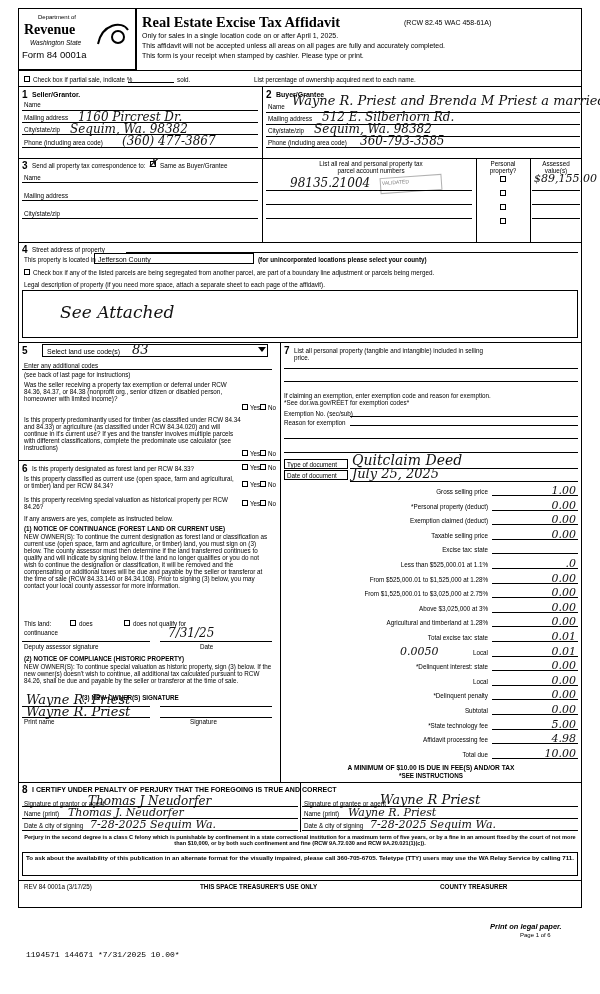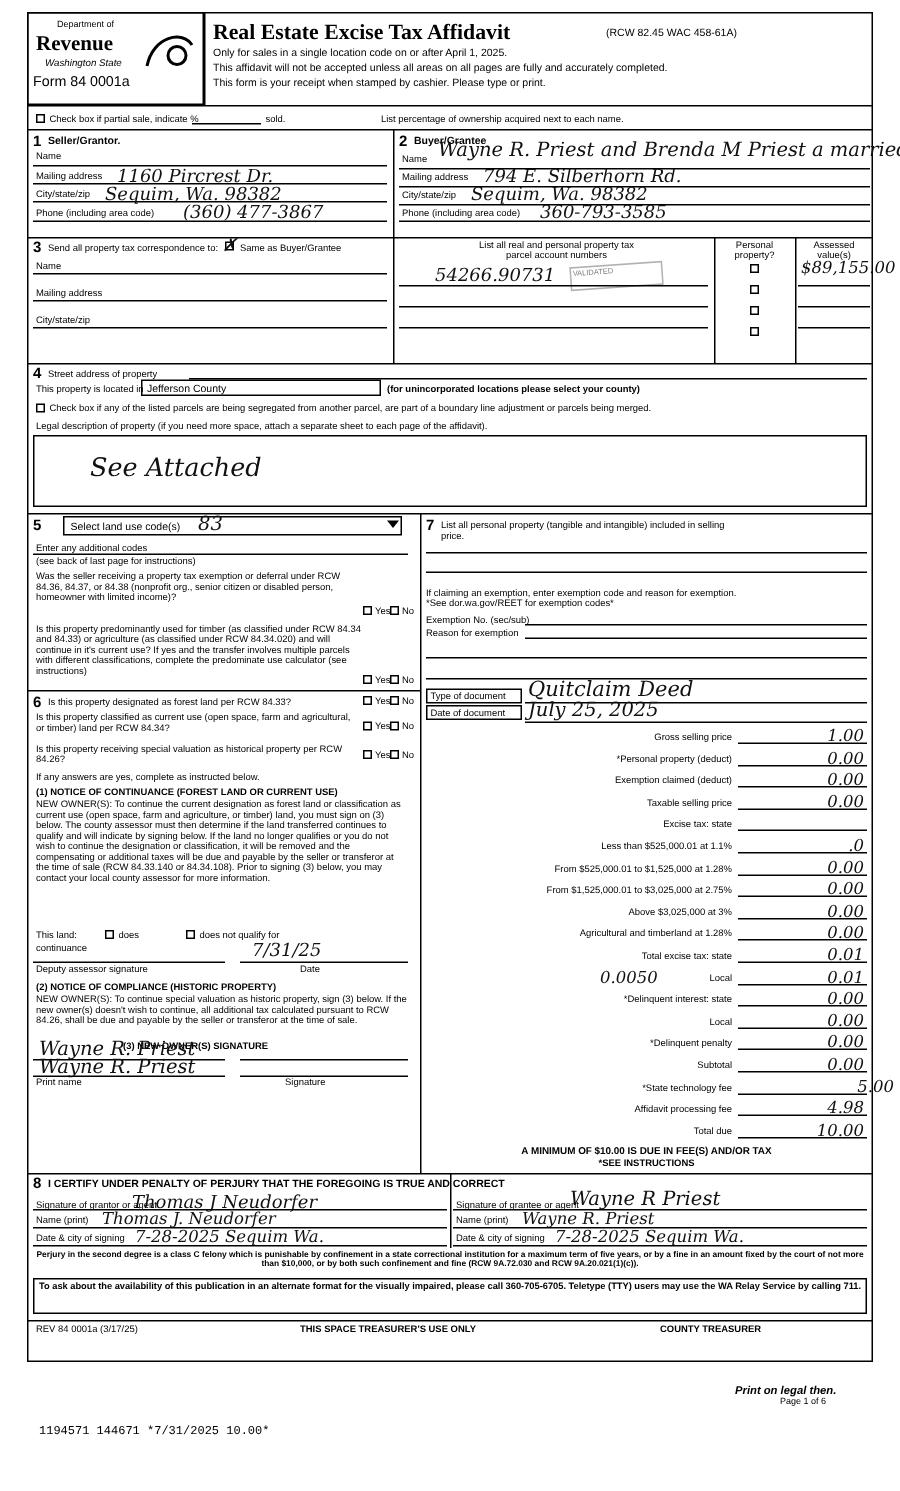--- a/index.html
+++ b/index.html
@@ -73,21 +73,21 @@
   <div class="line" style="left:22px;top:147px;width:236px;"></div>
   <div class="t" style="left:24px;top:139px;">Phone (including area code)</div>
   <div class="hand" style="position:absolute;left:122px;top:134px;">(360) 477-3867</div>
 
   <div class="t num" style="left:266px;top:89px;">2</div>
   <div class="t b" style="left:276px;top:91px;font-size:7px;">Buyer/Grantee</div>
   <div class="t" style="left:268px;top:103px;">Name</div>
   <div class="hand" style="position:absolute;left:292px;top:93px;font-size:13px;">Wayne R. Priest and Brenda M Priest a married couple</div>
   <div class="line" style="left:266px;top:112px;width:314px;"></div>
   <div class="t" style="left:268px;top:115px;">Mailing address</div>
-  <div class="hand" style="position:absolute;left:322px;top:110px;">794 E. Silberhorn Rd.</div>
+  <div class="hand" style="position:absolute;left:322px;top:110px;">512 E. Silberhorn Rd.</div>
   <div class="line" style="left:266px;top:124px;width:314px;"></div>
   <div class="t" style="left:268px;top:127px;">City/state/zip</div>
   <div class="hand" style="position:absolute;left:314px;top:122px;">Sequim, Wa. 98382</div>
   <div class="line" style="left:266px;top:136px;width:314px;"></div>
   <div class="t" style="left:268px;top:139px;">Phone (including area code)</div>
   <div class="hand" style="position:absolute;left:360px;top:134px;">360-793-3585</div>
   <div class="line" style="left:266px;top:147px;width:314px;"></div>
 
   <div class="line" style="left:18px;top:158px;width:564px;"></div>
 
@@ -103,21 +103,21 @@
   <div class="t" style="left:24px;top:210px;">City/state/zip</div>
   <div class="line" style="left:22px;top:218px;width:236px;"></div>
 
   <div class="vline" style="left:262px;top:158px;height:84px;"></div>
   <div class="t ctr" style="left:268px;top:160px;width:206px;">List all real and personal property tax<br>parcel account numbers</div>
   <div class="vline" style="left:476px;top:158px;height:84px;"></div>
   <div class="t ctr" style="left:478px;top:160px;width:50px;">Personal<br>property?</div>
   <div class="vline" style="left:530px;top:158px;height:84px;"></div>
   <div class="t ctr" style="left:532px;top:160px;width:48px;">Assessed<br>value(s)</div>
 
-  <div class="hand" style="position:absolute;left:290px;top:176px;font-size:12px;">54266.90731</div>
+  <div class="hand" style="position:absolute;left:290px;top:176px;font-size:12px;">98135.21004</div>
   <div class="seal" style="left:380px;top:176px;width:58px;height:12px;">VALIDATED</div>
   <div class="line" style="left:266px;top:190px;width:206px;"></div>
   <div class="line" style="left:266px;top:204px;width:206px;"></div>
   <div class="line" style="left:266px;top:218px;width:206px;"></div>
   <div class="cb" style="left:500px;top:176px;"></div>
   <div class="cb" style="left:500px;top:190px;"></div>
   <div class="cb" style="left:500px;top:204px;"></div>
   <div class="cb" style="left:500px;top:218px;"></div>
   <div class="hand" style="position:absolute;left:534px;top:172px;font-size:11px;">$89,155.00</div>
   <div class="line" style="left:532px;top:190px;width:48px;"></div>
@@ -276,21 +276,21 @@
       <div class="line" style="left: 492px; top: 684.8px; width: 86px;"></div>
       <div class="hand right" style="position: absolute; left: 492px; top: 673.8px; width: 84px; font-size: 11px;">0.00</div>
       <div class="t right" style="position: absolute; left: 284px; top: 692.4px; width: 204px; font-size: 6.3px;">*Delinquent penalty</div>
       <div class="line" style="left: 492px; top: 699.4px; width: 86px;"></div>
       <div class="hand right" style="position: absolute; left: 492px; top: 688.4px; width: 84px; font-size: 11px;">0.00</div>
       <div class="t right" style="position: absolute; left: 284px; top: 707px; width: 204px; font-size: 6.3px;">Subtotal</div>
       <div class="line" style="left: 492px; top: 714px; width: 86px;"></div>
       <div class="hand right" style="position: absolute; left: 492px; top: 703px; width: 84px; font-size: 11px;">0.00</div>
       <div class="t right" style="position: absolute; left: 284px; top: 721.6px; width: 204px; font-size: 6.3px;">*State technology fee</div>
       <div class="line" style="left: 492px; top: 728.6px; width: 86px;"></div>
-      <div class="hand right" style="position: absolute; left: 512px; top: 717.6px; width: 84px; font-size: 11px;">5.00</div>
+      <div class="hand right" style="position: absolute; left: 492px; top: 717.6px; width: 84px; font-size: 11px;">5.00</div>
       <div class="t right" style="position: absolute; left: 284px; top: 736.2px; width: 204px; font-size: 6.3px;">Affidavit processing fee</div>
       <div class="line" style="left: 492px; top: 743.2px; width: 86px;"></div>
       <div class="hand right" style="position: absolute; left: 492px; top: 732.2px; width: 84px; font-size: 11px;">4.98</div>
       <div class="t right" style="position: absolute; left: 284px; top: 750.8px; width: 204px; font-size: 6.3px;">Total due</div>
       <div class="line" style="left: 492px; top: 757.8px; width: 86px;"></div>
       <div class="hand right" style="position: absolute; left: 492px; top: 746.8px; width: 84px; font-size: 11px;">10.00</div>
     </div>
 
   <div class="t b ctr" style="left:284px;top:764px;width:294px;font-size:6.6px;">A MINIMUM OF $10.00 IS DUE IN FEE(S) AND/OR TAX</div>
   <div class="t b ctr" style="left:284px;top:772px;width:294px;">*SEE INSTRUCTIONS</div>
@@ -322,16 +322,16 @@
 
   <div class="t b ctr" style="left:22px;top:834px;width:556px;font-size:5.6px;">Perjury in the second degree is a class C felony which is punishable by confinement in a state correctional institution for a maximum term of five years, or by a fine in an amount fixed by the court of not more than $10,000, or by both such confinement and fine (RCW 9A.72.030 and RCW 9A.20.021(1)(c)).</div>
   <div class="box" style="left:22px;top:852px;width:556px;height:24px;"></div>
   <div class="t b ctr" style="left:26px;top:855px;width:548px;font-size:6.2px;">To ask about the availability of this publication in an alternate format for the visually impaired, please call 360-705-6705. Teletype (TTY) users may use the WA Relay Service by calling 711.</div>
 
   <div class="line" style="left:18px;top:880px;width:564px;"></div>
   <div class="t" style="left:24px;top:883px;">REV 84 0001a (3/17/25)</div>
   <div class="t b" style="left:200px;top:883px;">THIS SPACE TREASURER'S USE ONLY</div>
   <div class="t b" style="left:440px;top:883px;">COUNTY TREASURER</div>
 
-  <div class="foot b" style="left:490px;top:922px;font-size:7.5px;font-style:italic;">Print on legal then.</div>
+  <div class="foot b" style="left:490px;top:922px;font-size:7.5px;font-style:italic;">Print on legal paper.</div>
   <div class="foot" style="left:520px;top:932px;">Page 1 of 6</div>
   <div class="foot" style="left:26px;top:950px;font-size:8px;font-family:'Liberation Mono',monospace;">1194571  144671  *7/31/2025  10.00*</div>
 </div>
 
 </body></html>

